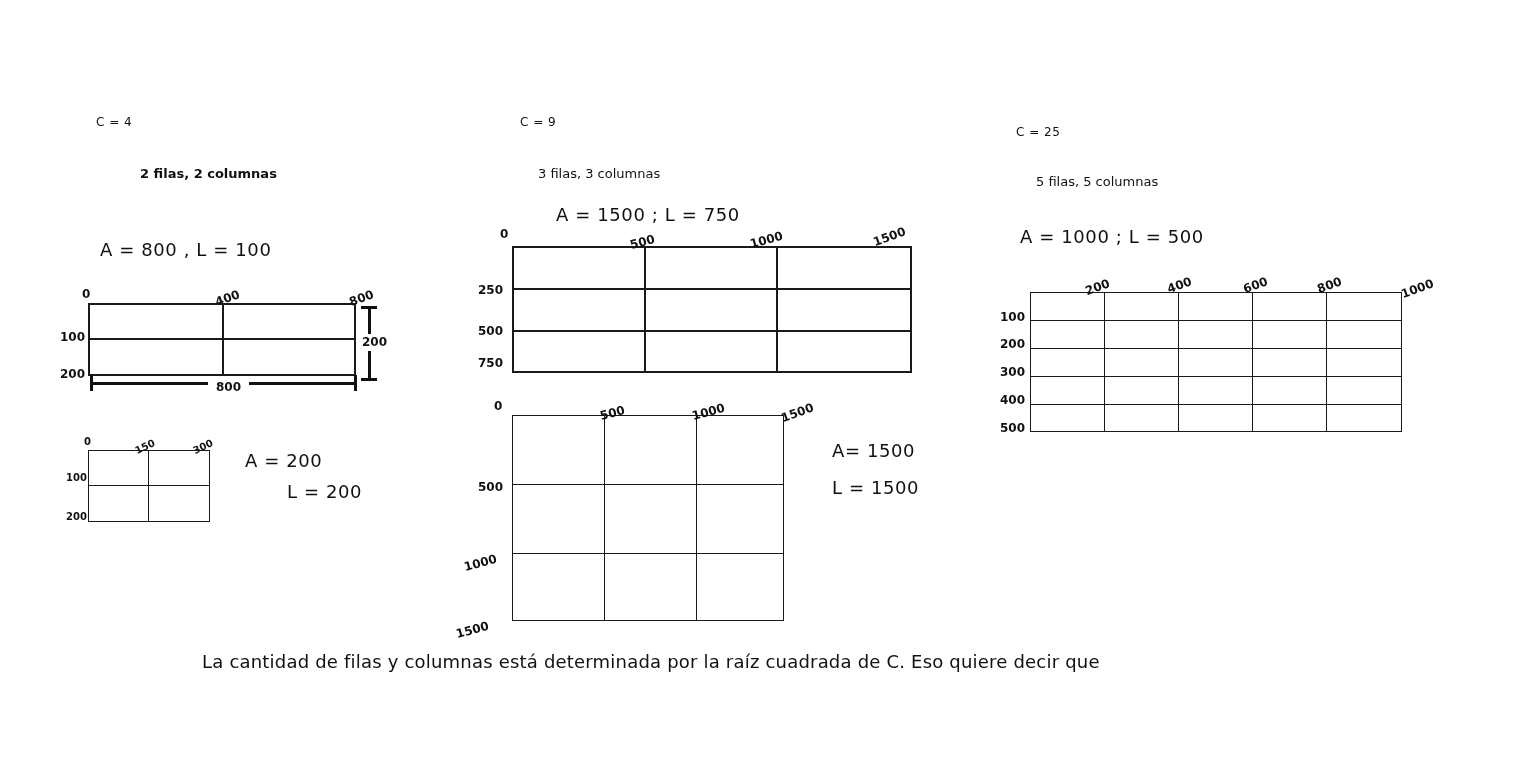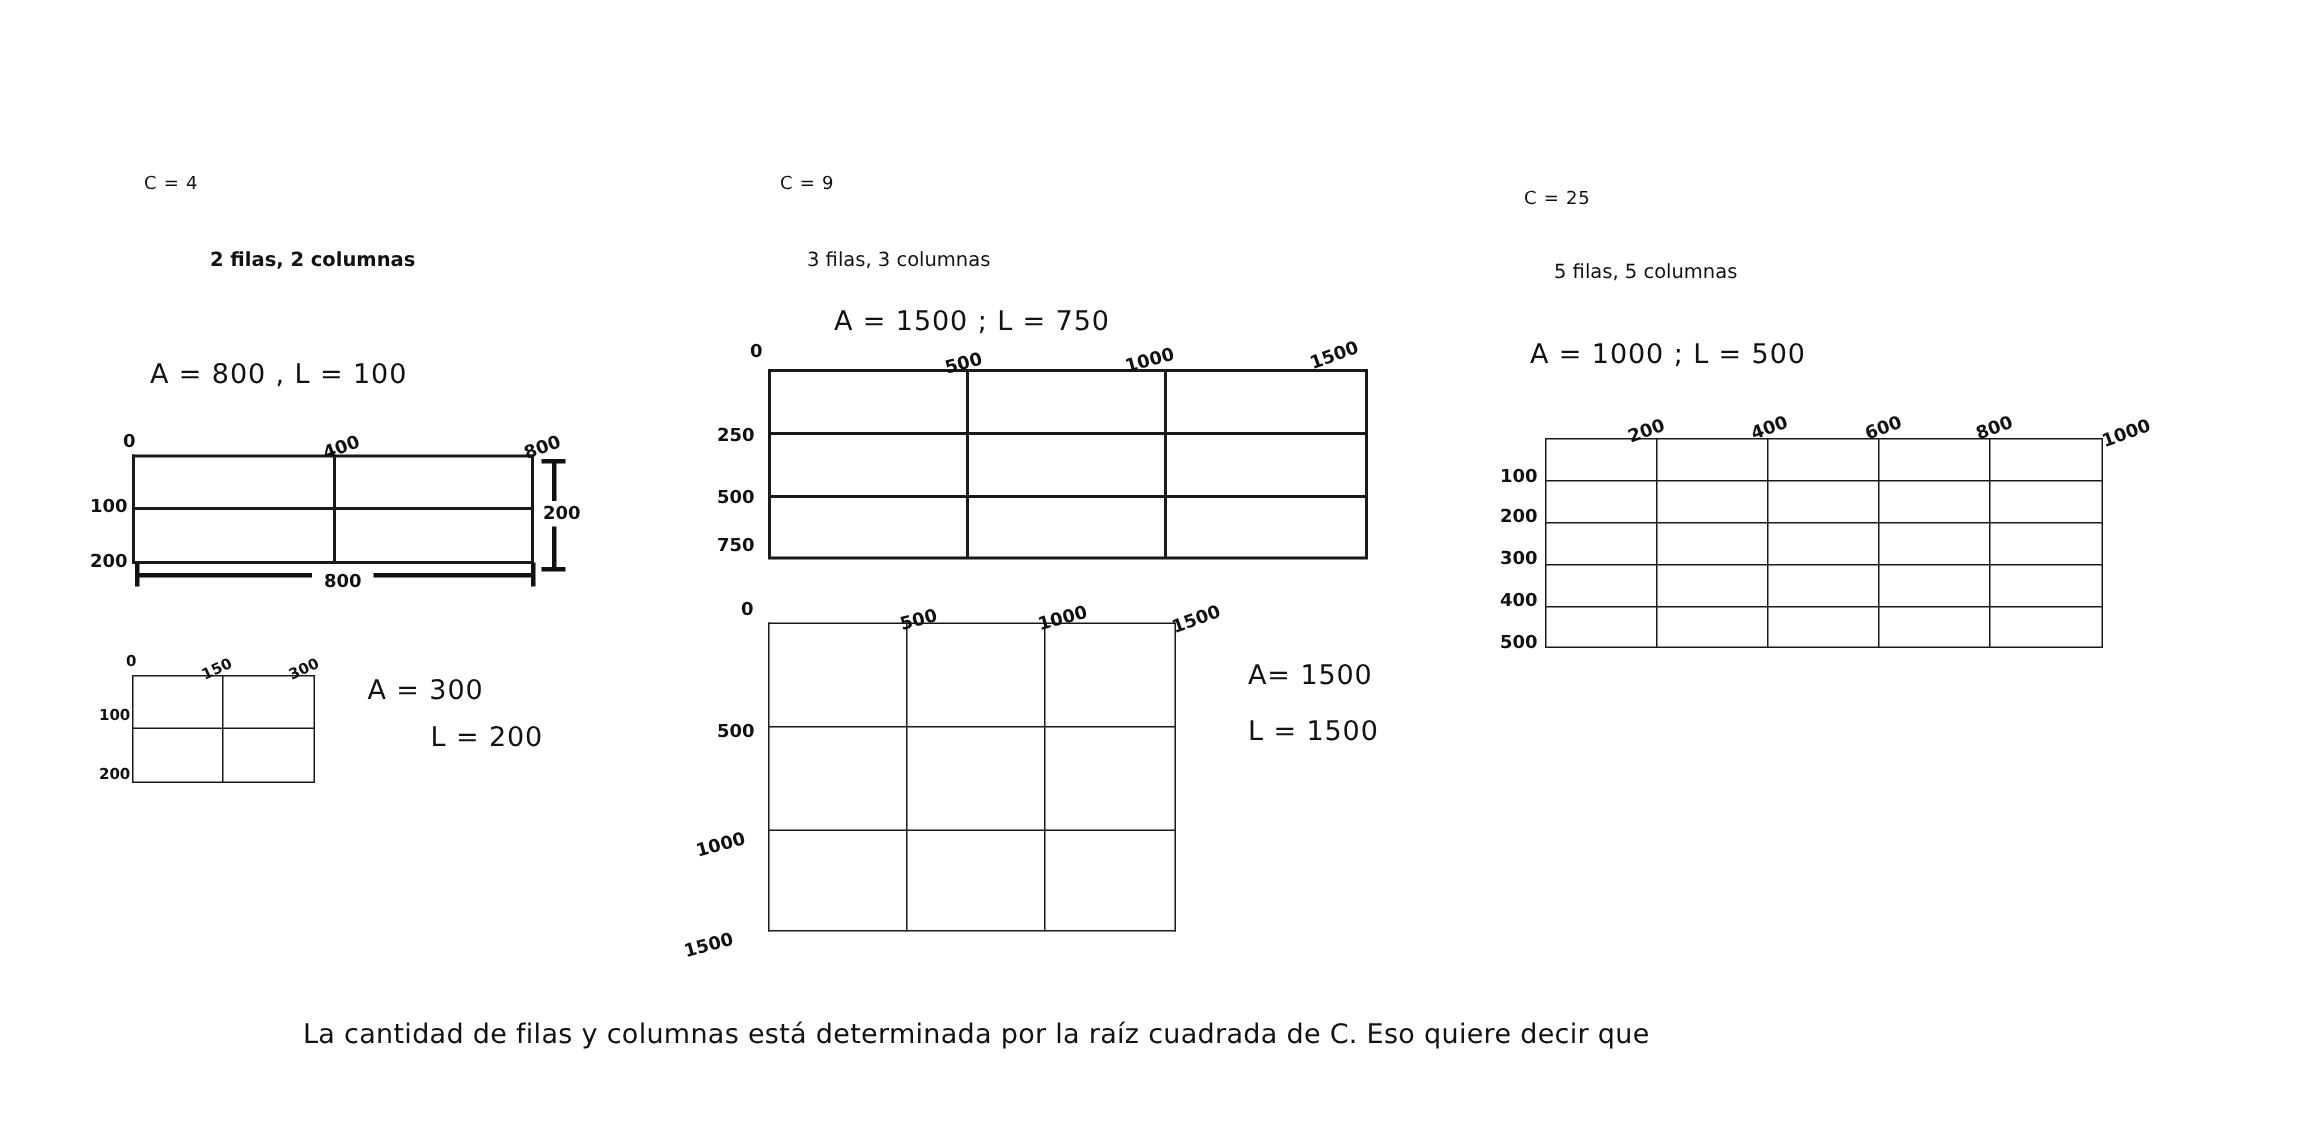--- a/index.html
+++ b/index.html
@@ -111,21 +111,21 @@
     <div class="gl" style="left:0; top:71px; width:122px; height:1.2px;"></div>
     <div class="gl" style="left:0; top:0; width:1.2px; height:72px;"></div>
     <div class="gl" style="left:60px; top:0; width:1.2px; height:72px;"></div>
     <div class="gl" style="left:121px; top:0; width:1.2px; height:72px;"></div>
   </div>
   <div class="txt tick-sm" style="left:84px; top:437px;">0</div>
   <div class="txt tick-sm rot-25" style="left:138px; top:446px;">150</div>
   <div class="txt tick-sm rot-25" style="left:196px; top:446px;">300</div>
   <div class="txt tick-sm" style="left:66px; top:473px;">100</div>
   <div class="txt tick-sm" style="left:66px; top:512px;">200</div>
-  <div class="txt lbl-big" style="left:245px; top:452px;">A = 300</div>
+  <div class="txt lbl-big" style="left:245px; top:452px;">A = 200</div>
   <div class="txt lbl-big" style="left:245px; top:483px;margin-left:42px;">L = 200</div>
 
   <div class="txt section-head" style="left:520px; top:116px;">C = 9</div>
   <div class="txt sub" style="left:538px; top:167px;">3 filas, 3 columnas</div>
   <div class="txt lbl-big" style="left:556px; top:206px;">A = 1500 ;  L = 750</div>
 
   <div class="grid" style="left:512px; top:246px; width:400px; height:126px;">
     <div class="gl" style="left:0; top:0; width:400px; height:1.5px;"></div>
     <div class="gl" style="left:0; top:42px; width:400px; height:1.5px;"></div>
     <div class="gl" style="left:0; top:84px; width:400px; height:1.5px;"></div>
@@ -185,15 +185,15 @@
   <div class="txt tick rot-20" style="left:1170px; top:283px;">400</div>
   <div class="txt tick rot-20" style="left:1246px; top:283px;">600</div>
   <div class="txt tick rot-20" style="left:1320px; top:283px;">800</div>
   <div class="txt tick rot-20" style="left:1404px; top:288px;">1000</div>
   <div class="txt tick" style="left:1000px; top:311px;">100</div>
   <div class="txt tick" style="left:1000px; top:338px;">200</div>
   <div class="txt tick" style="left:1000px; top:366px;">300</div>
   <div class="txt tick" style="left:1000px; top:394px;">400</div>
   <div class="txt tick" style="left:1000px; top:422px;">500</div>
 
-  <div class="txt footer" style="left:202px; top:648px;margin-top:28px;">La cantidad de filas y columnas está determinada por la raíz cuadrada de C. Eso quiere decir que</div>
+  <div class="txt footer" style="left:202px; top:648px;">La cantidad de filas y columnas está determinada por la raíz cuadrada de C. Eso quiere decir que</div>
 
 </div>
 
 </body></html>

